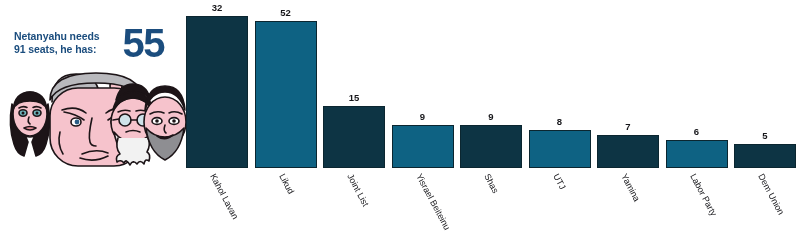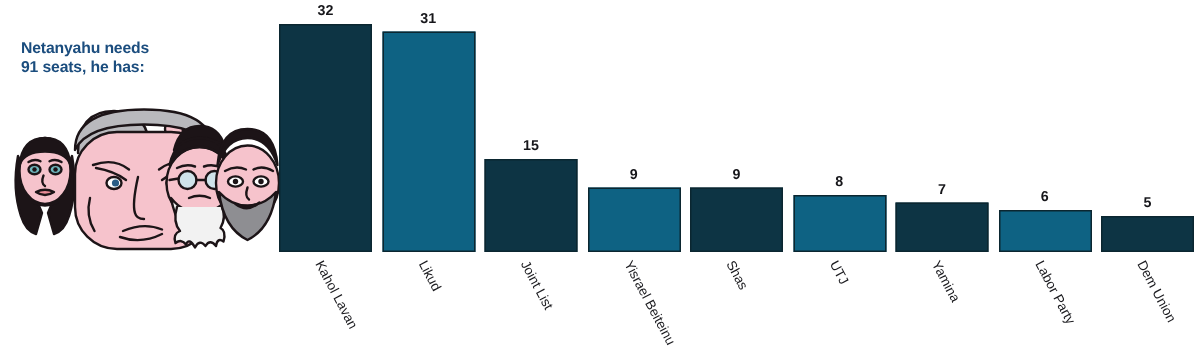--- a/index.html
+++ b/index.html
@@ -103,20 +103,21 @@
 </head>
 <body>
 
 <div id="infographic">
 
   <div class="headline">
     <div class="headline-text">
       <div>Netanyahu needs</div>
       <div>91 seats, he has:</div>
     </div>
+    <div class="headline-number">55</div>
   </div>
 
   <div class="faces">
     <svg width="190" height="106" viewBox="0 0 190 106" xmlns="http://www.w3.org/2000/svg">
       <g stroke="#1c1417" stroke-width="1.6" stroke-linejoin="round" stroke-linecap="round" fill="none">
 
         <g>
           <path d="M12 38 q-4 22 2 40 q3 10 10 12 l4 -14 z" fill="#1c1417"></path>
           <path d="M48 38 q4 22 -2 40 q-3 10 -10 12 l-4 -14 z" fill="#1c1417"></path>
           <ellipse cx="30" cy="48" rx="17" ry="22" fill="#f6c3cc"></ellipse>
@@ -187,21 +188,21 @@
     </svg>
   </div>
 
   <div class="chart">
       <div class="bar-slot" style="left: 0px; height: 152px;">
         <div class="bar-value" style="bottom: 155px;">32</div>
         <div class="bar-rect" style="height: 152px; background: rgb(13, 52, 68);"></div>
         <div class="bar-label">Kahol Lavan</div>
       </div>
       <div class="bar-slot" style="left: 68.5px; height: 147.25px;">
-        <div class="bar-value" style="bottom: 150.25px;">31</div>
+        <div class="bar-value" style="bottom: 150.25px;">52</div>
         <div class="bar-rect" style="height: 147.25px; background: rgb(14, 98, 131);"></div>
         <div class="bar-label">Likud</div>
       </div>
       <div class="bar-slot" style="left: 137px; height: 61.75px;">
         <div class="bar-value" style="bottom: 64.75px;">15</div>
         <div class="bar-rect" style="height: 61.75px; background: rgb(13, 52, 68);"></div>
         <div class="bar-label">Joint List</div>
       </div>
       <div class="bar-slot" style="left: 205.5px; height: 42.75px;">
         <div class="bar-value" style="bottom: 45.75px;">9</div>

